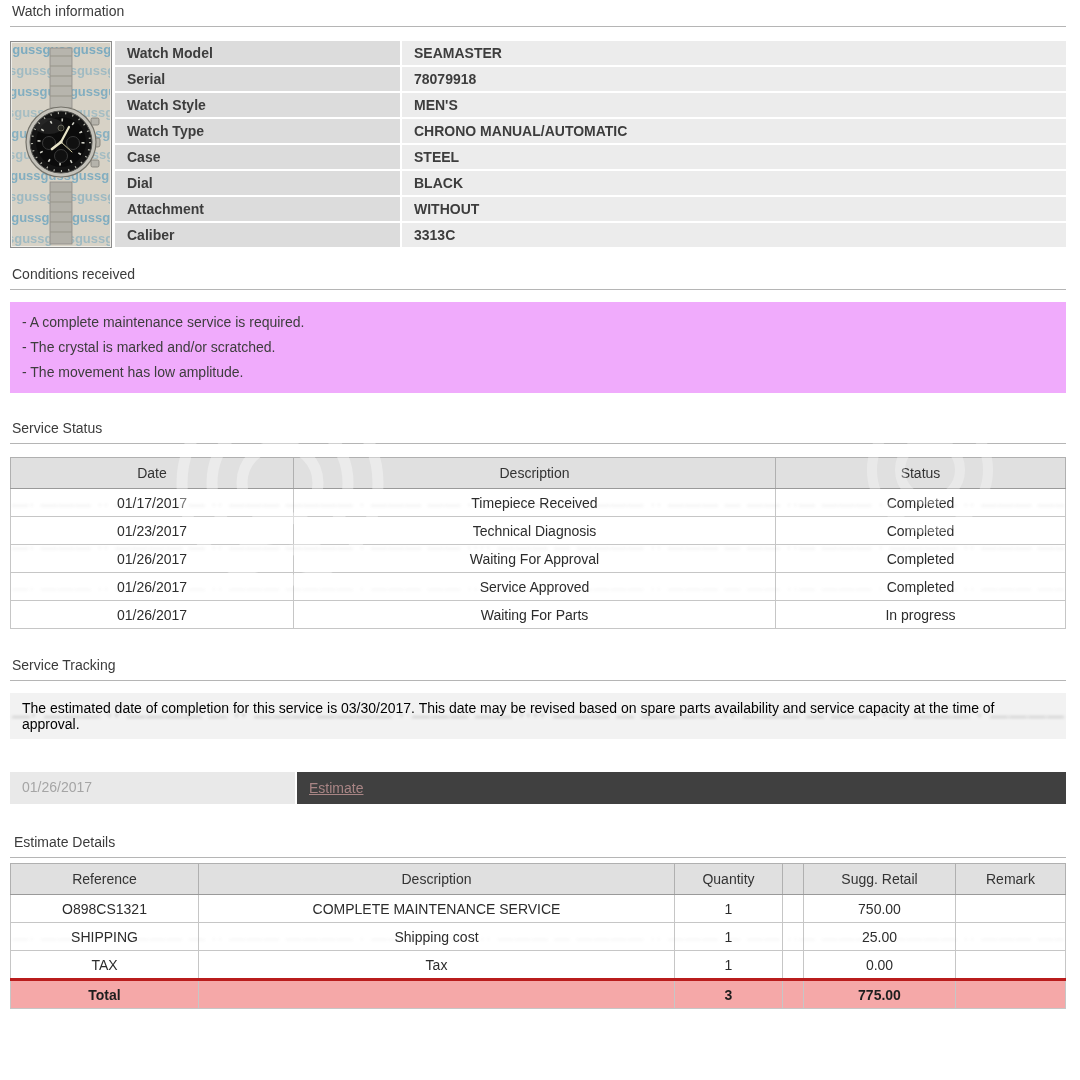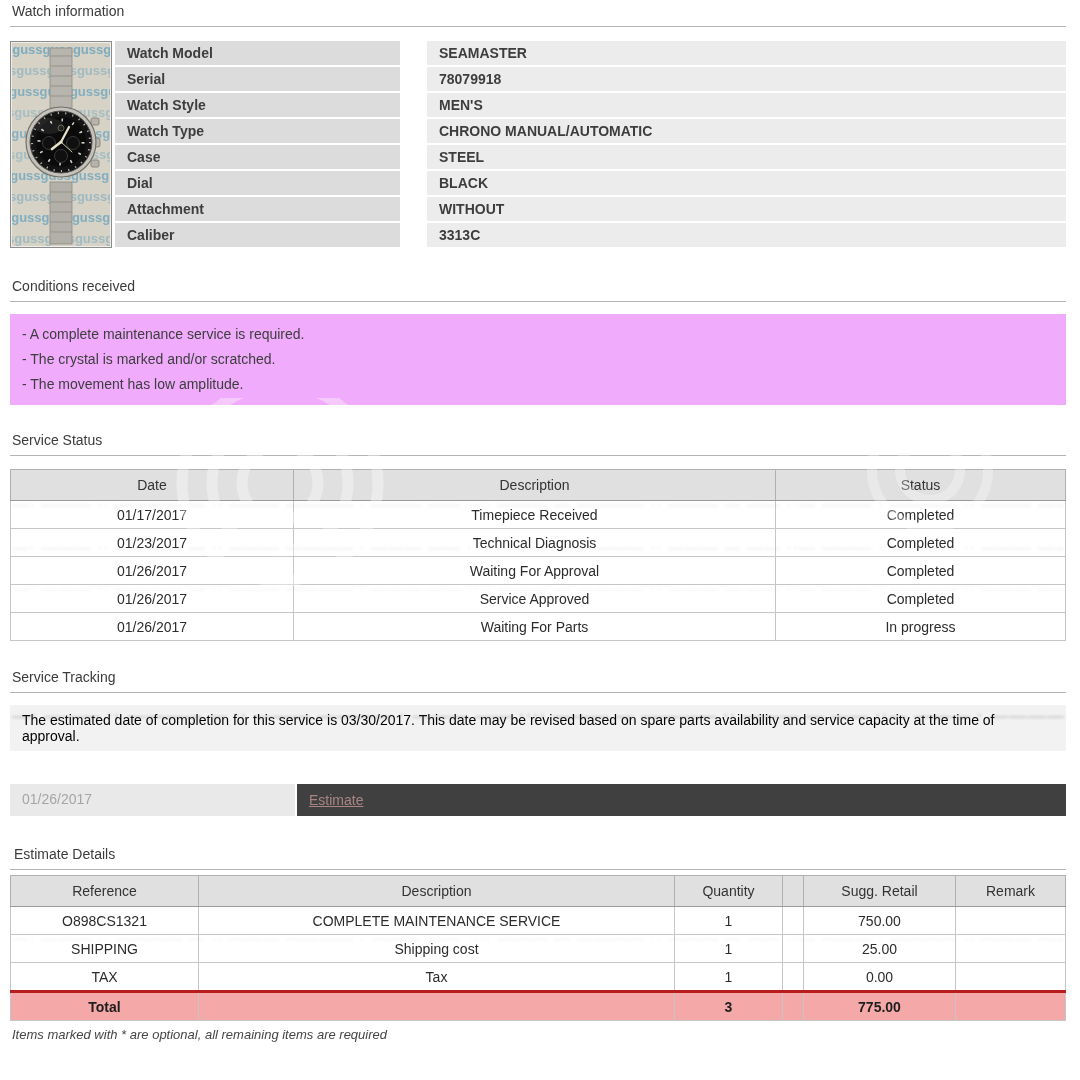--- a/index.html
+++ b/index.html
@@ -9,24 +9,24 @@
 
   .sec-head { font-size:14px; color:#3b3b3b; font-weight:400; margin:0 0 0 2px; line-height:18px; }
   .rule { border:0; border-top:1px solid #b5b5b5; margin:6px 0 0 0; }
 
   
   .wi-wrap { display:flex; gap:3px; margin-top:14px; }
   .wi-photo { width:100px; height:205px; border:1px solid #8c8c8c; background:#d7d2c6; flex:none; }
   .wi-photo svg { display:block; }
   .wi-table { flex:1; display:grid; grid-template-columns:285px 1fr; gap:2px; align-content:start;font-weight:bold; }
   .wi-label { background:#dcdcdc; padding:4px 12px; font-size:14px; color:#3d3d3d; line-height:16px; }
-  .wi-value { background:#ececec; padding:4px 12px; font-size:14px; color:#3d3d3d; line-height:16px;margin-left:25px; }
-
-  
-  .cond-head { margin-top:29px; }
+  .wi-value { background:#ececec; padding:4px 12px; font-size:14px; color:#3d3d3d; line-height:16px; }
+
+  
+  .cond-head { margin-top:17px; }
   .cond-box { background:#f0abfc; padding:8px 12px; margin-top:12px; }
   .cond-line { font-size:14px; line-height:25px; color:#3d3d3d; }
 
   
   table.grid { border-collapse:collapse; width:100%; table-layout:fixed; margin-top:13px; }
   table.grid th { background:#e0e0e0; font-weight:400; font-size:14px; color:#333;
                   height:30px; text-align:center; border:1px solid #b0b0b0; border-bottom-color:#9a9a9a; padding:0 2px; }
   table.grid td { height:27px; font-size:14px; color:#2c2c2c; padding:0 8px;
                   border:1px solid #c6c6c6; background:#fff; overflow:hidden; white-space:nowrap;text-align:center; }
   table.grid { border:1px solid #a8a8a8; }
@@ -234,21 +234,20 @@
       <tr class="total">
         <td>Total</td>
         <td></td>
         <td>3</td>
         <td></td>
         <td>775.00</td>
         <td></td>
       </tr>
     </tbody>
   </table>
-  <div class="footnote">Items marked with * are optional, all remaining items are required</div>
 
   <svg class="wm wm-arcs" style="left:130px; top:398px" width="290" height="230">
     <g fill="none" stroke="rgba(255,255,255,0.65)" stroke-width="11">
       <circle cx="150" cy="85" r="38"></circle>
         <circle cx="150" cy="85" r="68"></circle>
         <circle cx="150" cy="85" r="98"></circle>
     </g>
   </svg>
   <svg class="wm wm-arcs" style="left:800px; top:405px" width="260" height="140">
     <g fill="none" stroke="rgba(255,255,255,0.55)" stroke-width="10">

